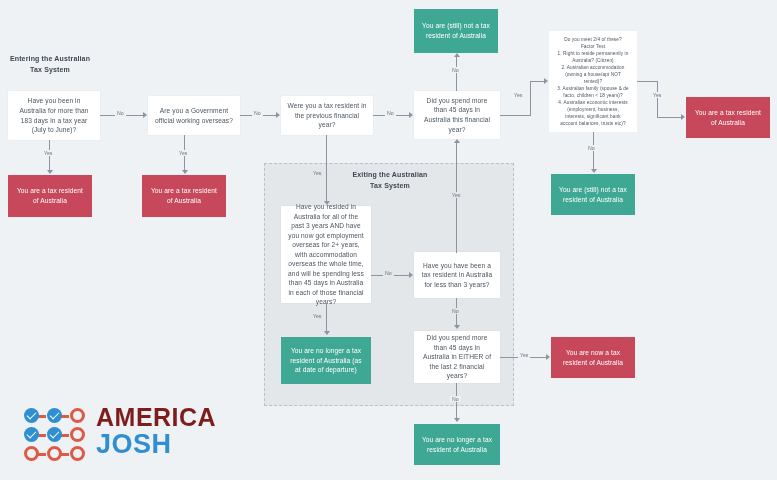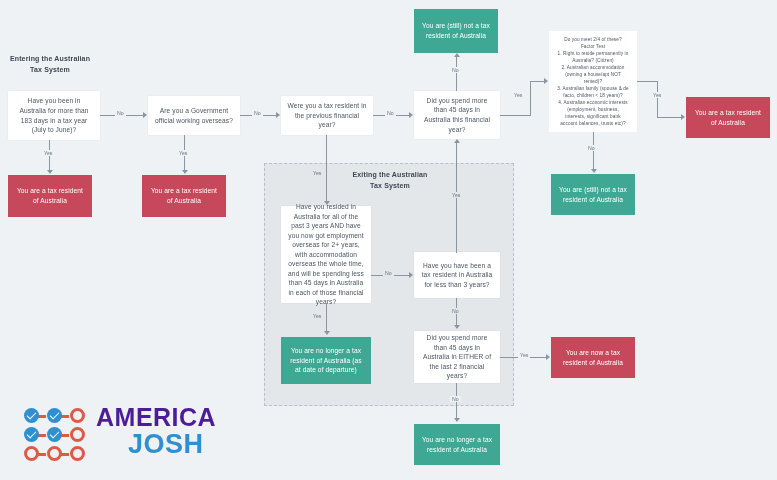--- a/index.html
+++ b/index.html
@@ -90,22 +90,22 @@
   
   #logo{position:absolute;left:20px;top:404px;width:200px;height:62px;}
   .logo-mark{position:absolute;left:4px;top:4px;width:62px;height:54px;}
   .lg-row{position:absolute;left:0;width:62px;height:15px;}
   .lg-link{position:absolute;top:6.5px;height:3px;background:#dc5a46;}
   .dot{position:absolute;top:0;width:15px;height:15px;border-radius:50%;box-sizing:border-box;}
   .dot.blue{background:#2f8fd0;}
   .dot.red{border:3px solid #dc5a46;background:transparent;}
   .chk{position:absolute;left:3.2px;top:4px;width:8px;height:4px;border-left:1.7px solid #fff;border-bottom:1.7px solid #fff;transform:rotate(-45deg);}
   .logo-text{position:absolute;left:76px;top:0px;}
-  .logo-a{font-size:25px;font-weight:bold;color:#4c1d95;letter-spacing:.5px;line-height:26px;}
-  .logo-j{font-size:27px;font-weight:bold;color:#2f8fd0;letter-spacing:.5px;line-height:28px;margin-left:32px;}
+  .logo-a{font-size:25px;font-weight:bold;color:#7f1d1d;letter-spacing:.5px;line-height:26px;}
+  .logo-j{font-size:27px;font-weight:bold;color:#2f8fd0;letter-spacing:.5px;line-height:28px;}
 </style>
 </head>
 <body>
 
 <div id="canvas">
 
   <div class="group-box" style="left:264px;top:163px;width:250px;height:243px;"></div>
 
   <div class="heading" style="left:8px;top:54px;width:84px;">
     <div>Entering the Australian</div>

